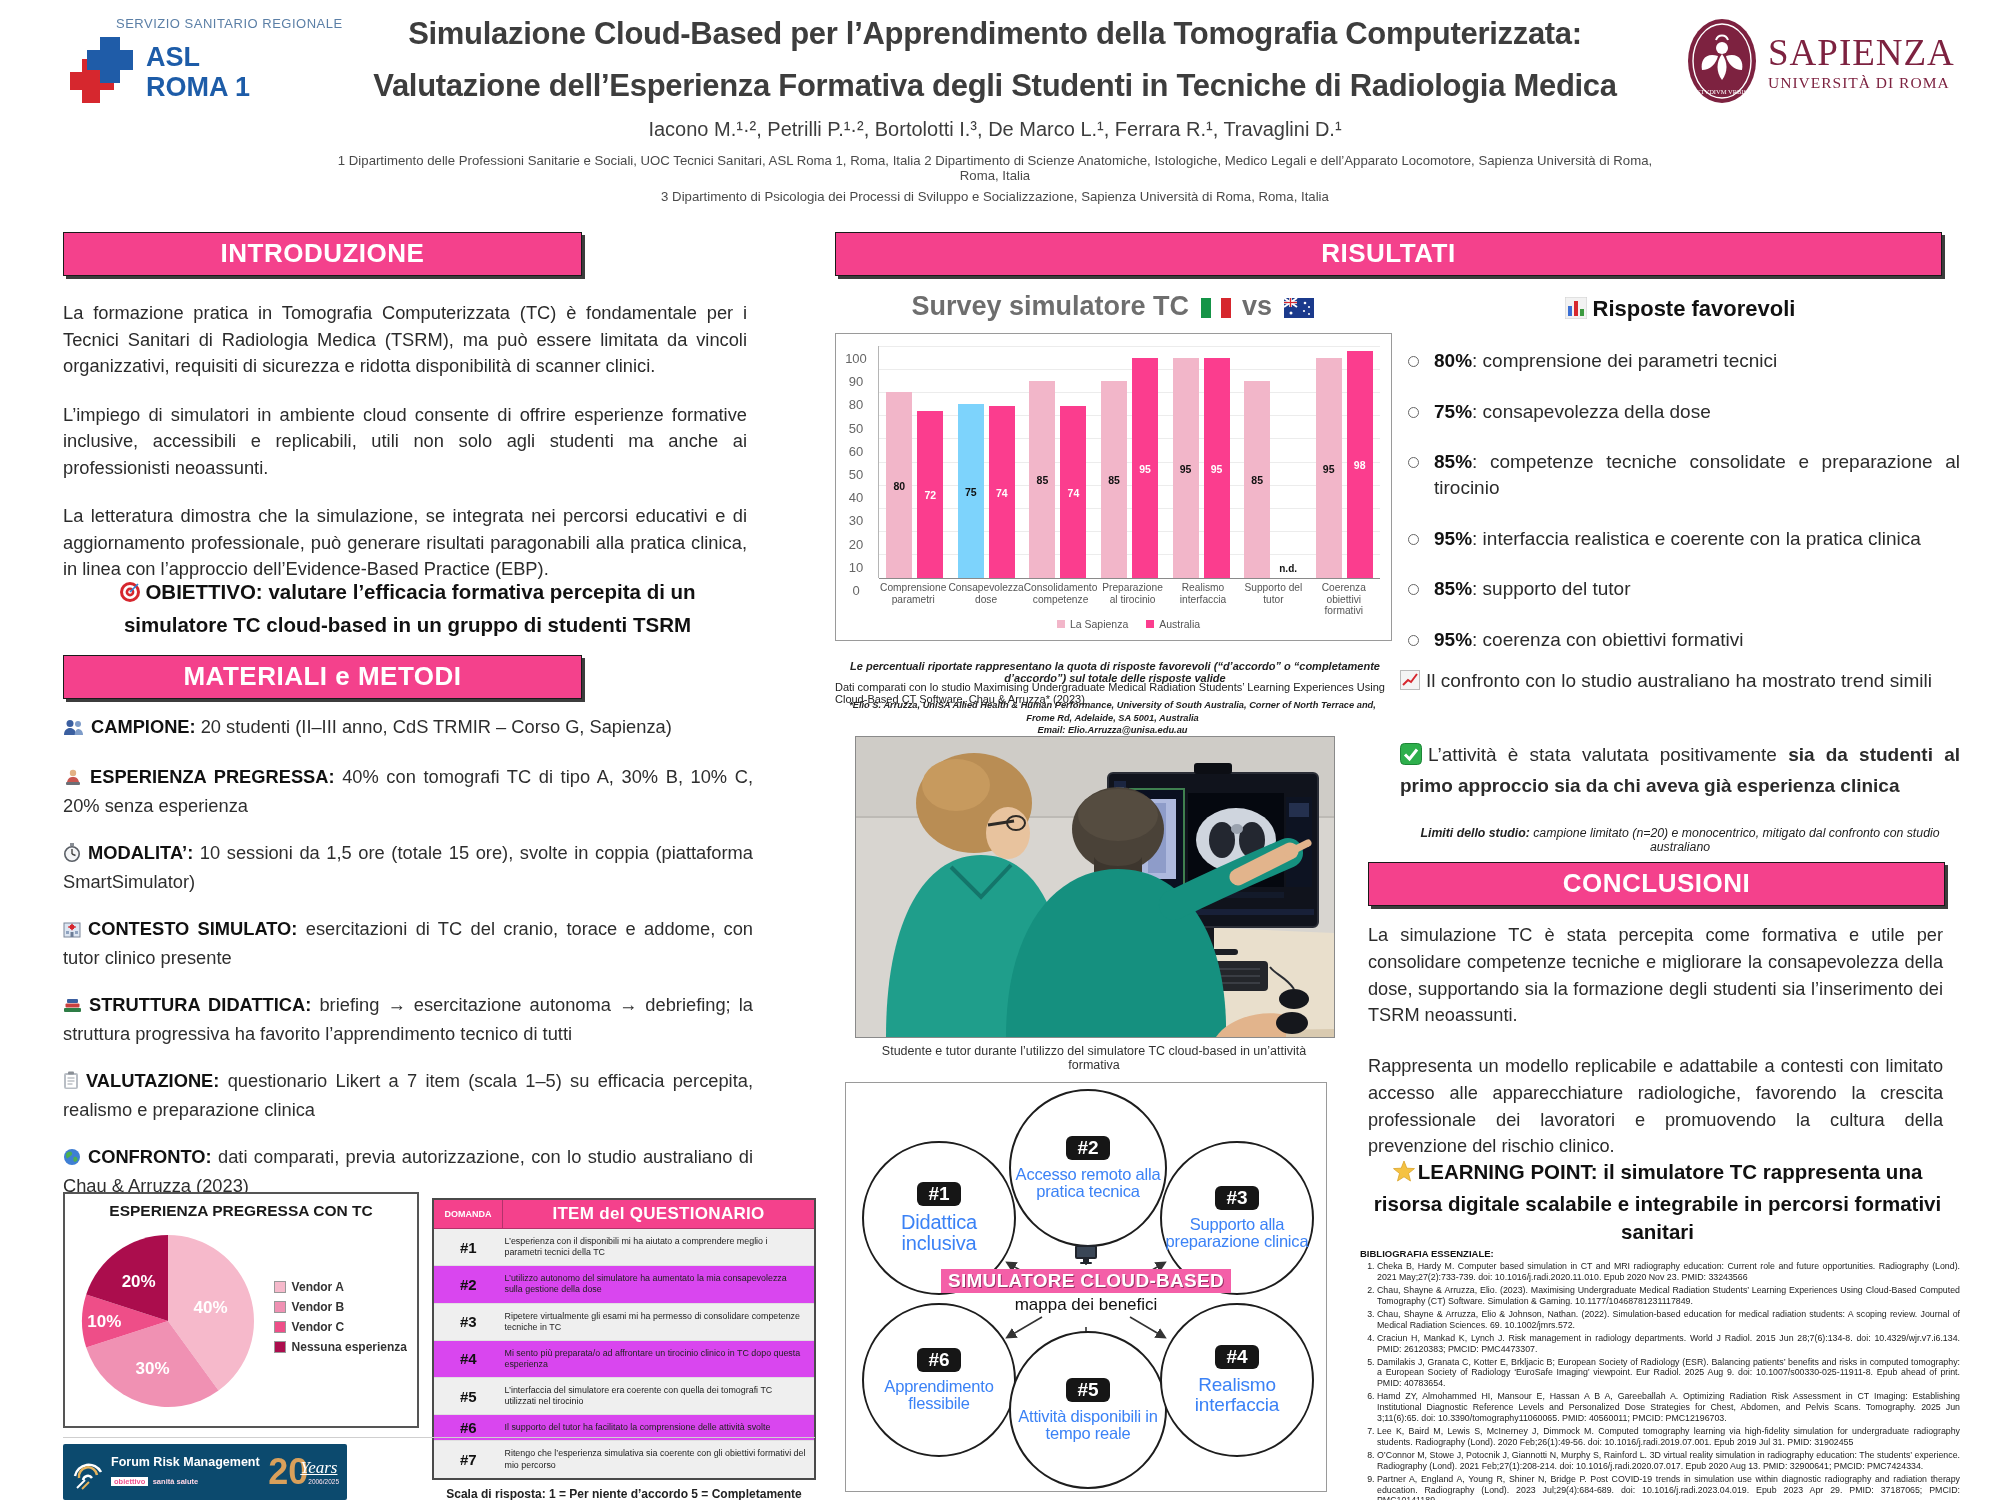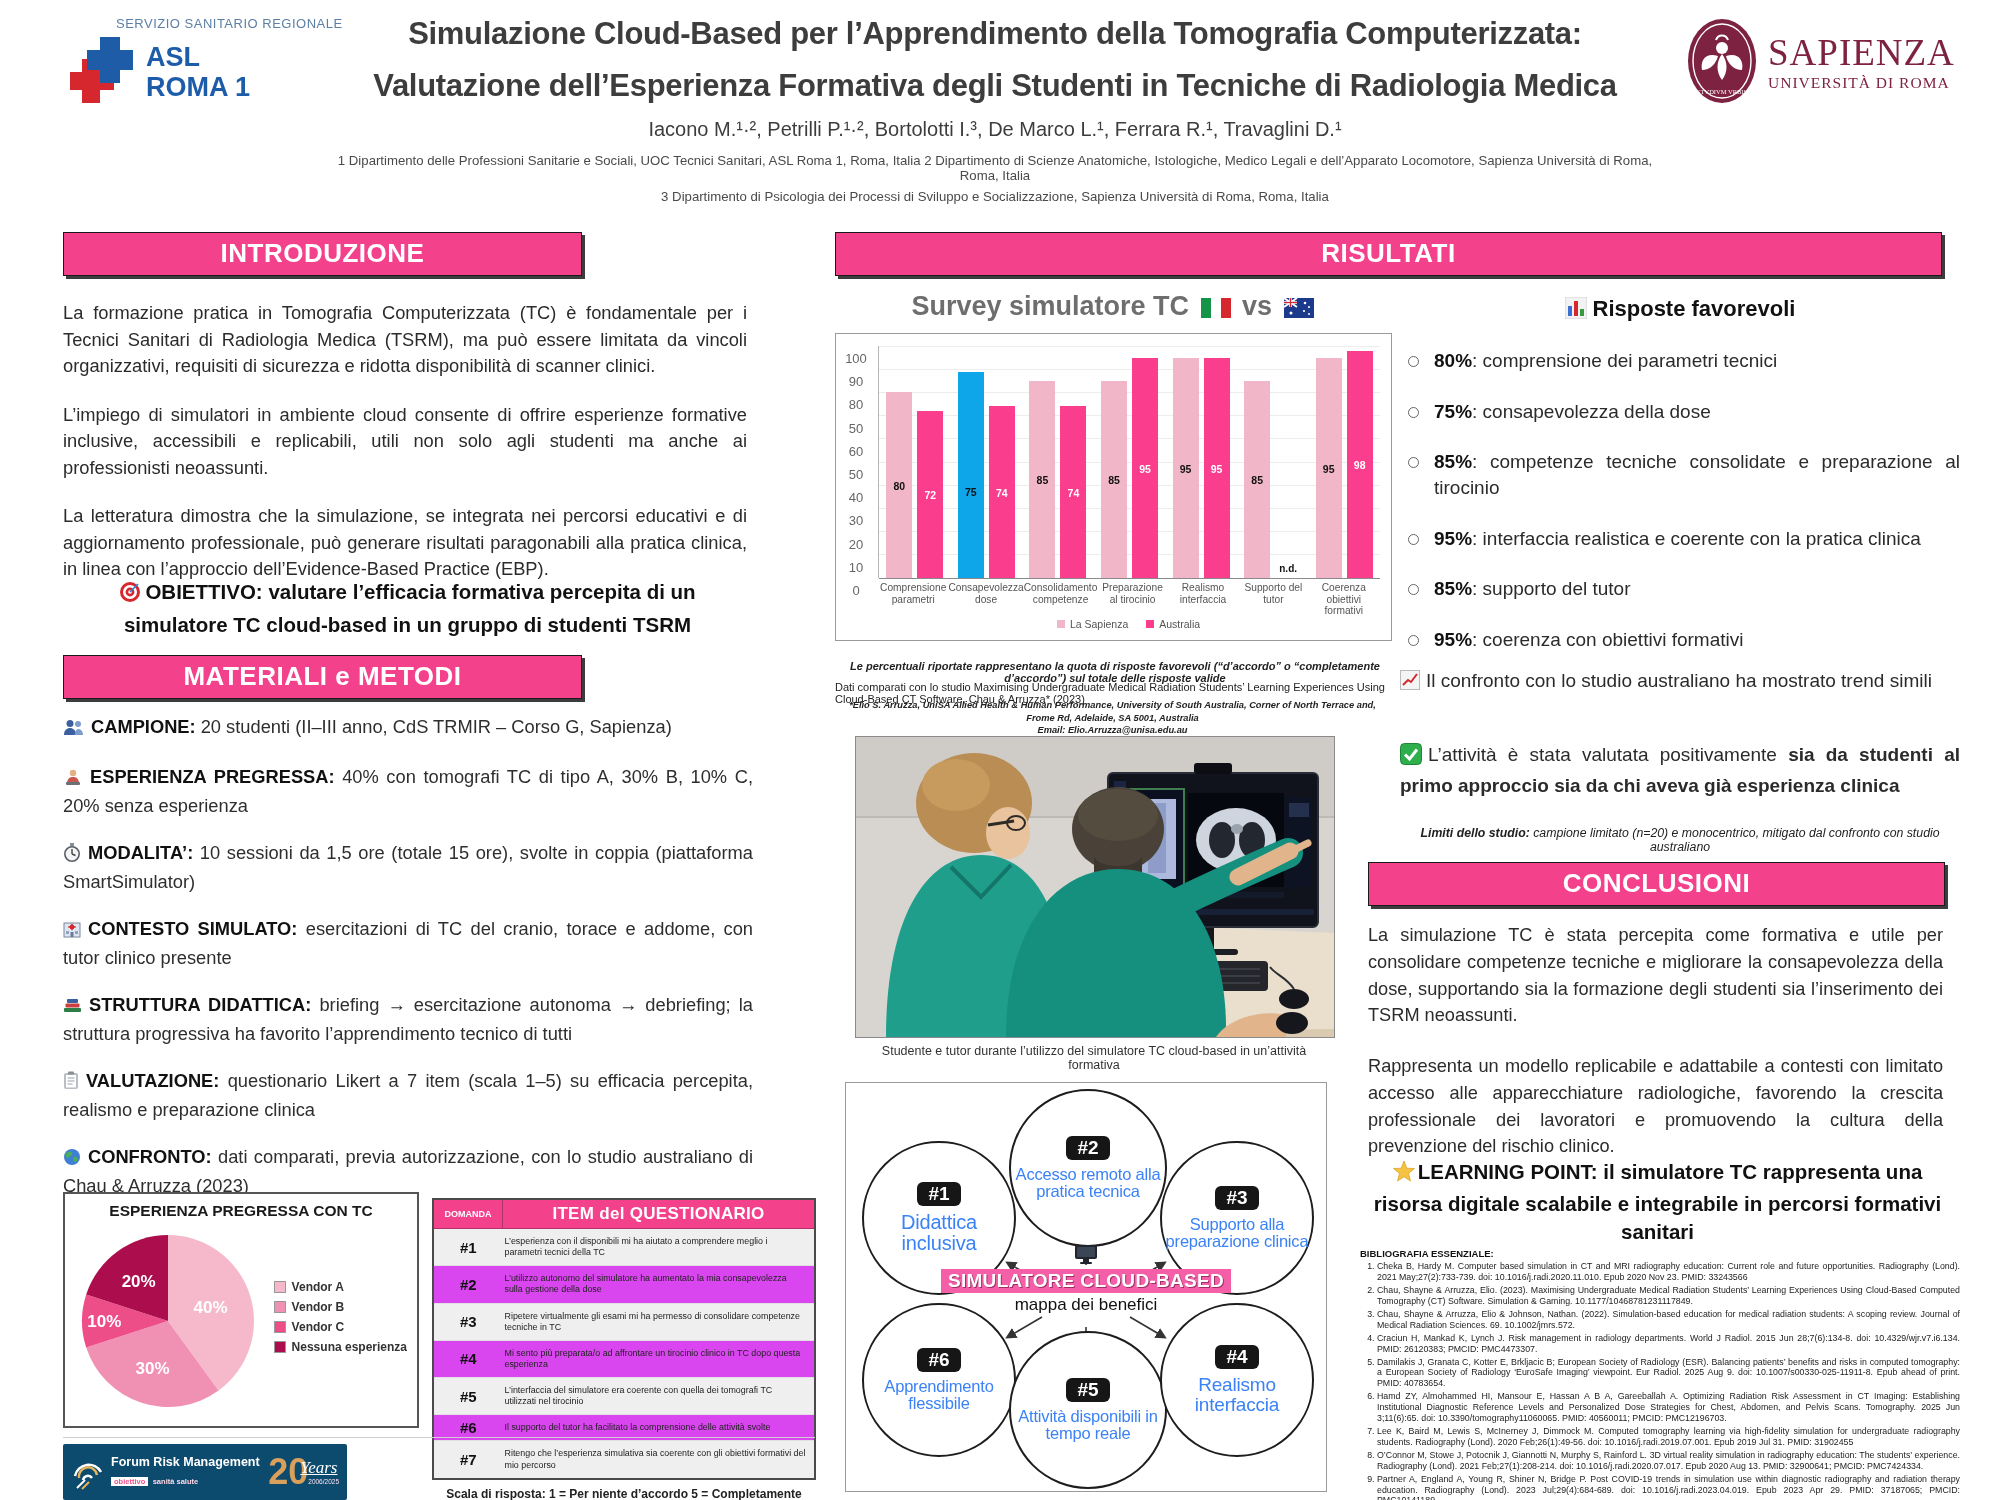--- a/index.html
+++ b/index.html
@@ -378,21 +378,21 @@
         <div class="gline" style="top: 22.7px;"></div>
         <div class="ylab" style="left: -40px; top: 28.2px;">90</div>
         <div class="gline" style="top: -0.5px;"></div>
         <div class="ylab" style="left: -40px; top: 5px;">100</div>
         <div class="bar" style="left: 7.28571px; width: 26px; height: 185.6px; background: rgb(242, 182, 201);">
           <div class="bval" style="bottom: 85.8px; color: rgb(17, 17, 17);">80</div>
         </div>
         <div class="bar" style="left: 38.2857px; width: 26px; height: 167.04px; background: rgb(251, 61, 142);">
           <div class="bval" style="bottom: 76.52px; color: rgb(255, 255, 255);">72</div>
         </div>
-        <div class="bar" style="left: 78.8571px; width: 26px; height: 206px; background: #0ea5e9;">
+        <div class="bar" style="left: 78.8571px; width: 26px; height: 174px; background: #7dd3fc;">
           <div class="bval" style="bottom: 80px; color: rgb(17, 17, 17);">75</div>
         </div>
         <div class="bar" style="left: 109.857px; width: 26px; height: 171.68px; background: rgb(251, 61, 142);">
           <div class="bval" style="bottom: 78.84px; color: rgb(255, 255, 255);">74</div>
         </div>
         <div class="bar" style="left: 150.429px; width: 26px; height: 197.2px; background: rgb(242, 182, 201);">
           <div class="bval" style="bottom: 91.6px; color: rgb(17, 17, 17);">85</div>
         </div>
         <div class="bar" style="left: 181.429px; width: 26px; height: 171.68px; background: rgb(251, 61, 142);">
           <div class="bval" style="bottom: 78.84px; color: rgb(255, 255, 255);">74</div>

